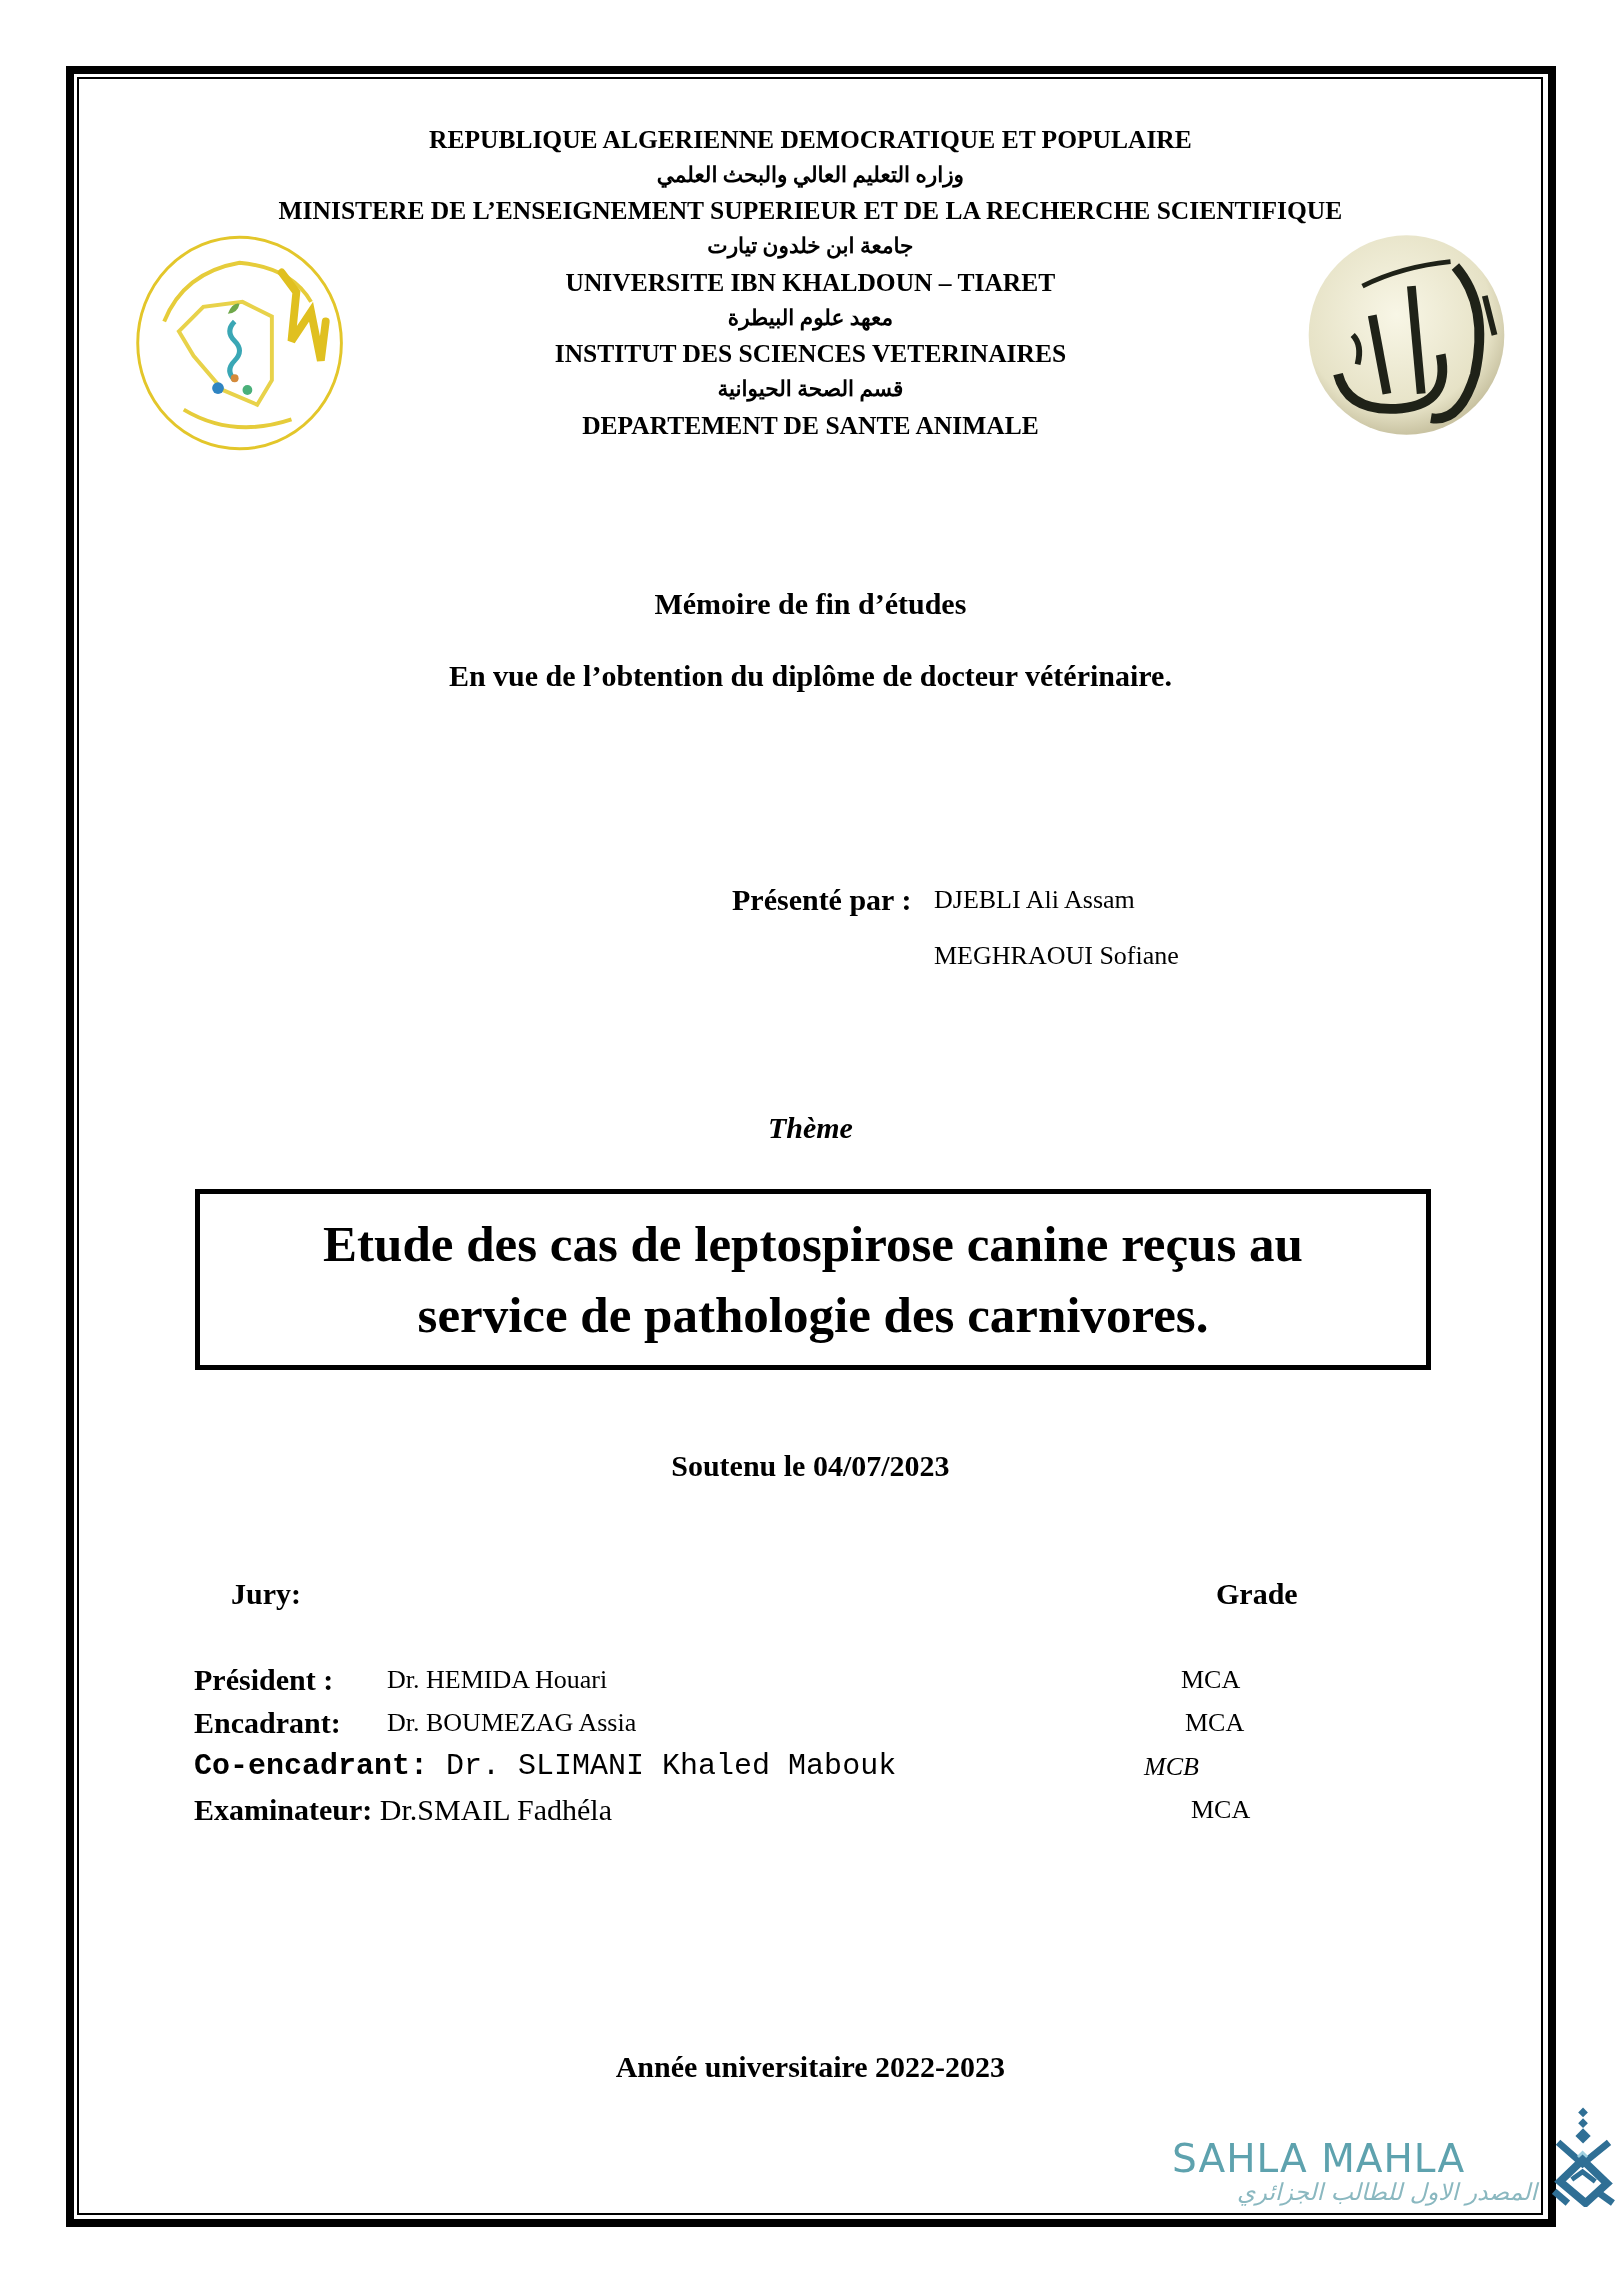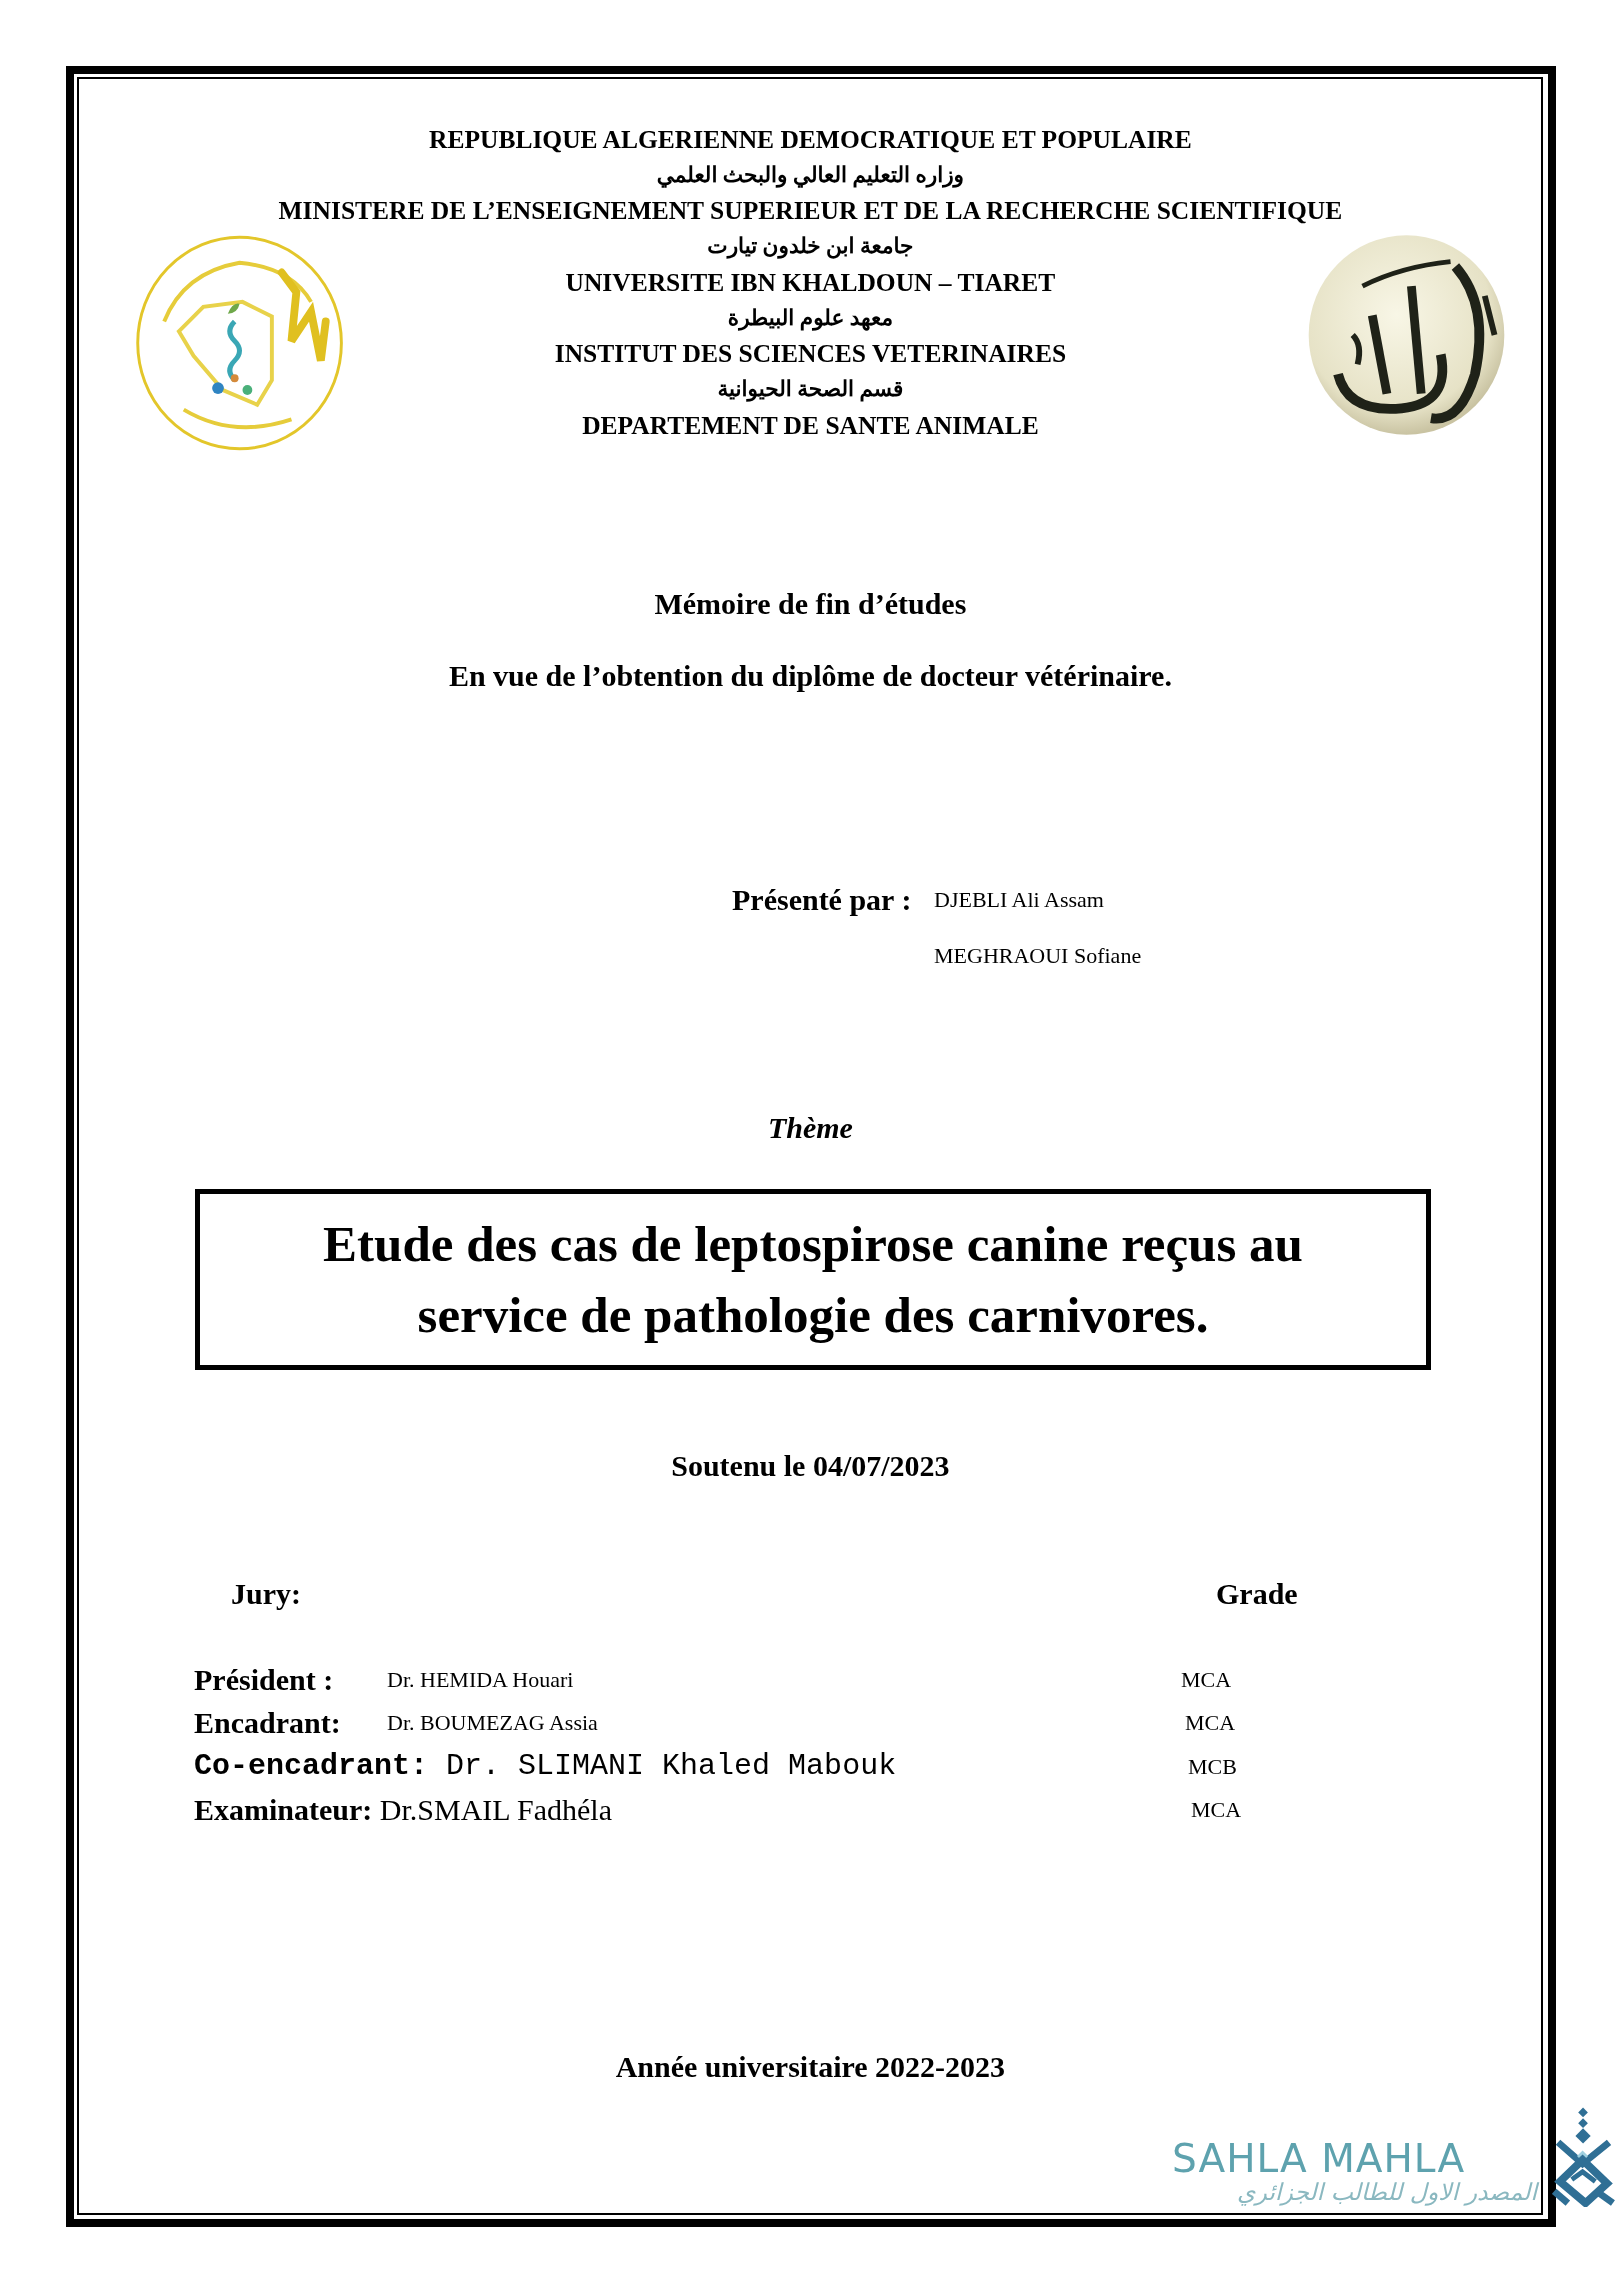--- a/index.html
+++ b/index.html
@@ -7,21 +7,21 @@
          font-family:"Liberation Serif", "DejaVu Serif", serif; color:#000; }
   .frame-outer { position:absolute; left:66px; top:66px; width:1490px; height:2161px;
                  box-sizing:border-box; border:8.8px solid #000; }
   .frame-inner { position:absolute; left:77px; top:77px; width:1466px; height:2138px;
                  box-sizing:border-box; border:2px solid #000; }
   .abs { position:absolute; white-space:nowrap; }
   .center { left:0; width:1660px; text-align:center; }
   .hdr { font-weight:bold; font-size:25.5px; line-height:29px; }
   .hdr-ar { font-weight:bold; font-size:21.6px; line-height:27.4px; direction:rtl; unicode-bidi:plaintext; }
   .lg { font-weight:bold; font-size:30px; line-height:35px; }
-  .norm { font-size:22px; line-height:35px; }
+  .norm { font-size:26px; line-height:35px; }
   .title-box { position:absolute; left:195px; top:1189px; width:1236px; height:181px;
                box-sizing:border-box; border:5.9px solid #000; display:flex; flex-direction:column;
                justify-content:center; align-items:center; }
   .title-line { font-weight:bold; font-size:51px; line-height:71px; text-align:center; white-space:nowrap; }
   .theme { font-weight:bold; font-style:italic; font-size:30px; }
   .b { font-weight:bold; }
   .logo { position:absolute; }
   .wm-text { position:absolute; left:1172px; top:2137px; font-family:"DejaVu Sans", sans-serif;
              font-size:39px; letter-spacing:1px; color:#5ea2ae; white-space:nowrap; line-height:43px; }
   .wm-ar { position:absolute; left:1172px; top:2178px; width:365px; text-align:right;
@@ -106,21 +106,21 @@
 <div>
   <div class="abs lg" style="left:194px; top:1705px;">Encadrant:</div>
   <div class="abs norm" style="left:387px; top:1705px;">Dr. BOUMEZAG Assia</div>
   <div class="abs norm" style="left:1185px; top:1705px;">MCA</div>
 </div>
 <div>
   <div class="abs" style="left:194px; top:1749px; font-size:30px; line-height:35px;font-family:Liberation Mono, monospace;">
     <span class="b">Co-encadrant:</span>
     <span>Dr. SLIMANI Khaled Mabouk</span>
   </div>
-  <div class="abs norm" style="left:1188px; top:1749px;">MCB</div>
+  <div class="abs norm" style="left:1144px; top:1749px;font-style:italic;">MCB</div>
 </div>
 <div>
   <div class="abs" style="left:194px; top:1792px; font-size:30px; line-height:35px;">
     <span class="b">Examinateur:</span>
     <span>Dr.SMAIL Fadhéla</span>
   </div>
   <div class="abs norm" style="left:1191px; top:1792px;">MCA</div>
 </div>
 
 <div class="abs center lg" style="top:2049px; left:-19.6px;">Année universitaire 2022-2023</div>

